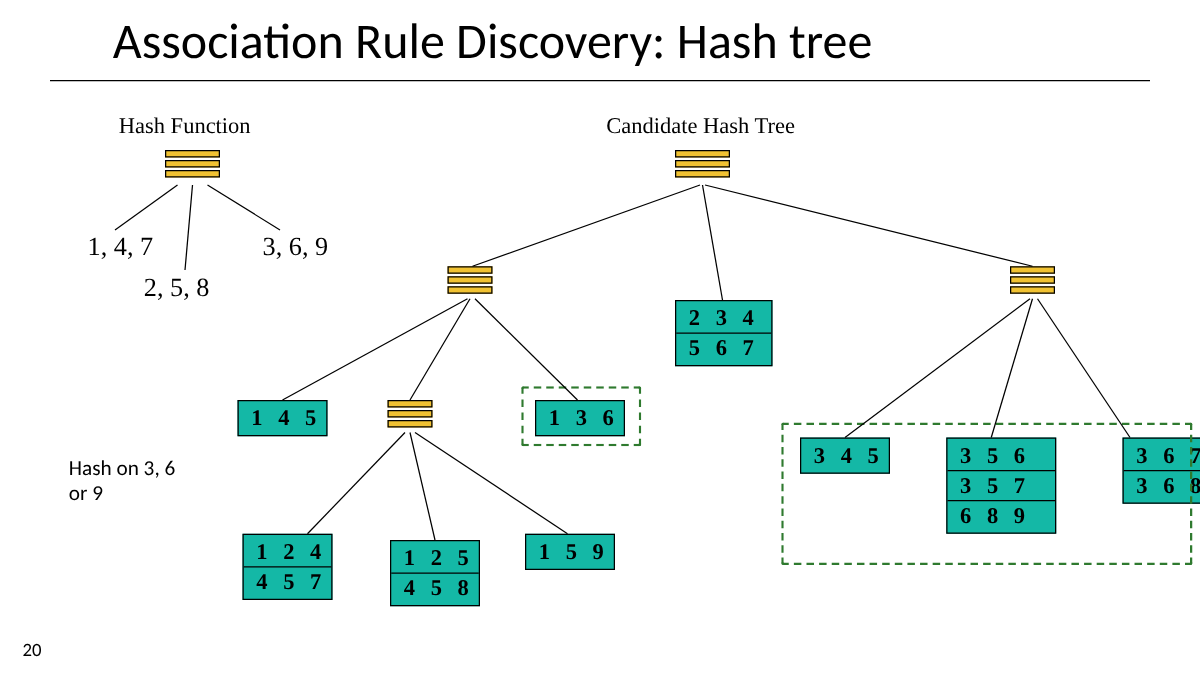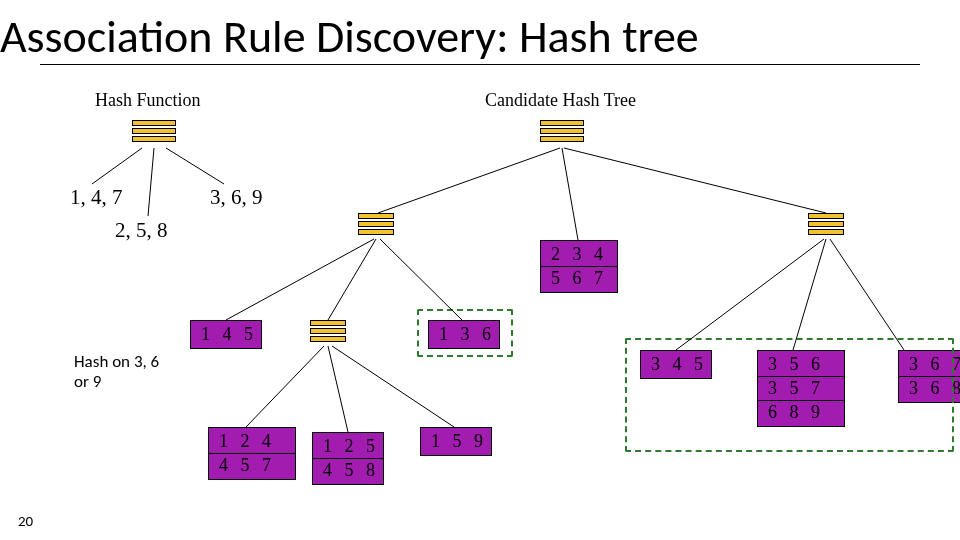--- a/index.html
+++ b/index.html
@@ -10,21 +10,22 @@
     position: relative;
     font-family: "Times New Roman", serif;
     background: #fff;
     overflow: hidden;
   }
   .title {
     position: absolute;
     top: 8px;
     left: 0;
     width: 788px;
-    font-size: 46px;
+    text-align: center;
+    font-size: 40px;
     font-family: Calibri, sans-serif;
   }
   .title-underline {
     position: absolute;
     top: 64px;
     left: 40px;
     width: 880px;
     height: 0;
     border-top: 1px solid #000;
   }
@@ -60,25 +61,26 @@
     height: 6px;
     margin-bottom: 2px;
     border: 1px solid #000;
     background: #f1c232;
     box-sizing: border-box;
   }
   
   .leaf {
     position: absolute;
     border: 1px solid #000;
-    background: #a21caf;
+    background: #14b8a6;
     font-size: 18px;
     letter-spacing: 4px;
     padding: 2px 0;
     box-sizing: border-box;
+    font-weight: bold;
   }
   .leaf .row {
     border-bottom: 1px solid #000;
     padding: 1px 8px 1px 10px;
     white-space: nowrap;
   }
   .leaf .row:last-child { border-bottom: none; }
   .dashed-group {
     position: absolute;
     border: 2px dashed #2f7a2f;
@@ -156,33 +158,33 @@
   <div class="row">3 5 6</div>
   <div class="row">3 5 7</div>
   <div class="row">6 8 9</div>
 </div>
 
 <div class="leaf" style="top:350px; left:870px; width:72px;margin-left:28px;">
   <div class="row">3 6 7</div>
   <div class="row">3 6 8</div>
 </div>
 
-<div class="leaf" style="top:427px; left:208px; width:88px;">
+<div class="leaf" style="top:427px; left:194px; width:72px;">
   <div class="row">1 2 4</div>
   <div class="row">4 5 7</div>
 </div>
 <div class="leaf" style="top:432px; left:312px; width:72px;">
   <div class="row">1 2 5</div>
   <div class="row">4 5 8</div>
 </div>
 <div class="leaf" style="top:427px; left:420px; width:72px;">
   <div class="row">1 5 9</div>
 </div>
 
-<div class="note" style="top:352px; left:55px;margin-left:19px;">
+<div class="note" style="top:365px; left:55px;">
   <span>Hash on 3, 6</span><br>
   <span>or 9</span>
 </div>
 
 <div class="dashed-group" style="top:309px; left:417px; width:92px; height:44px;"></div>
 <div class="dashed-group" style="top:338px; left:625px; width:325px; height:110px;"></div>
 
 <svg class="lines">
 
   <line x1="142" y1="148" x2="92" y2="184" stroke="#000"></line>

